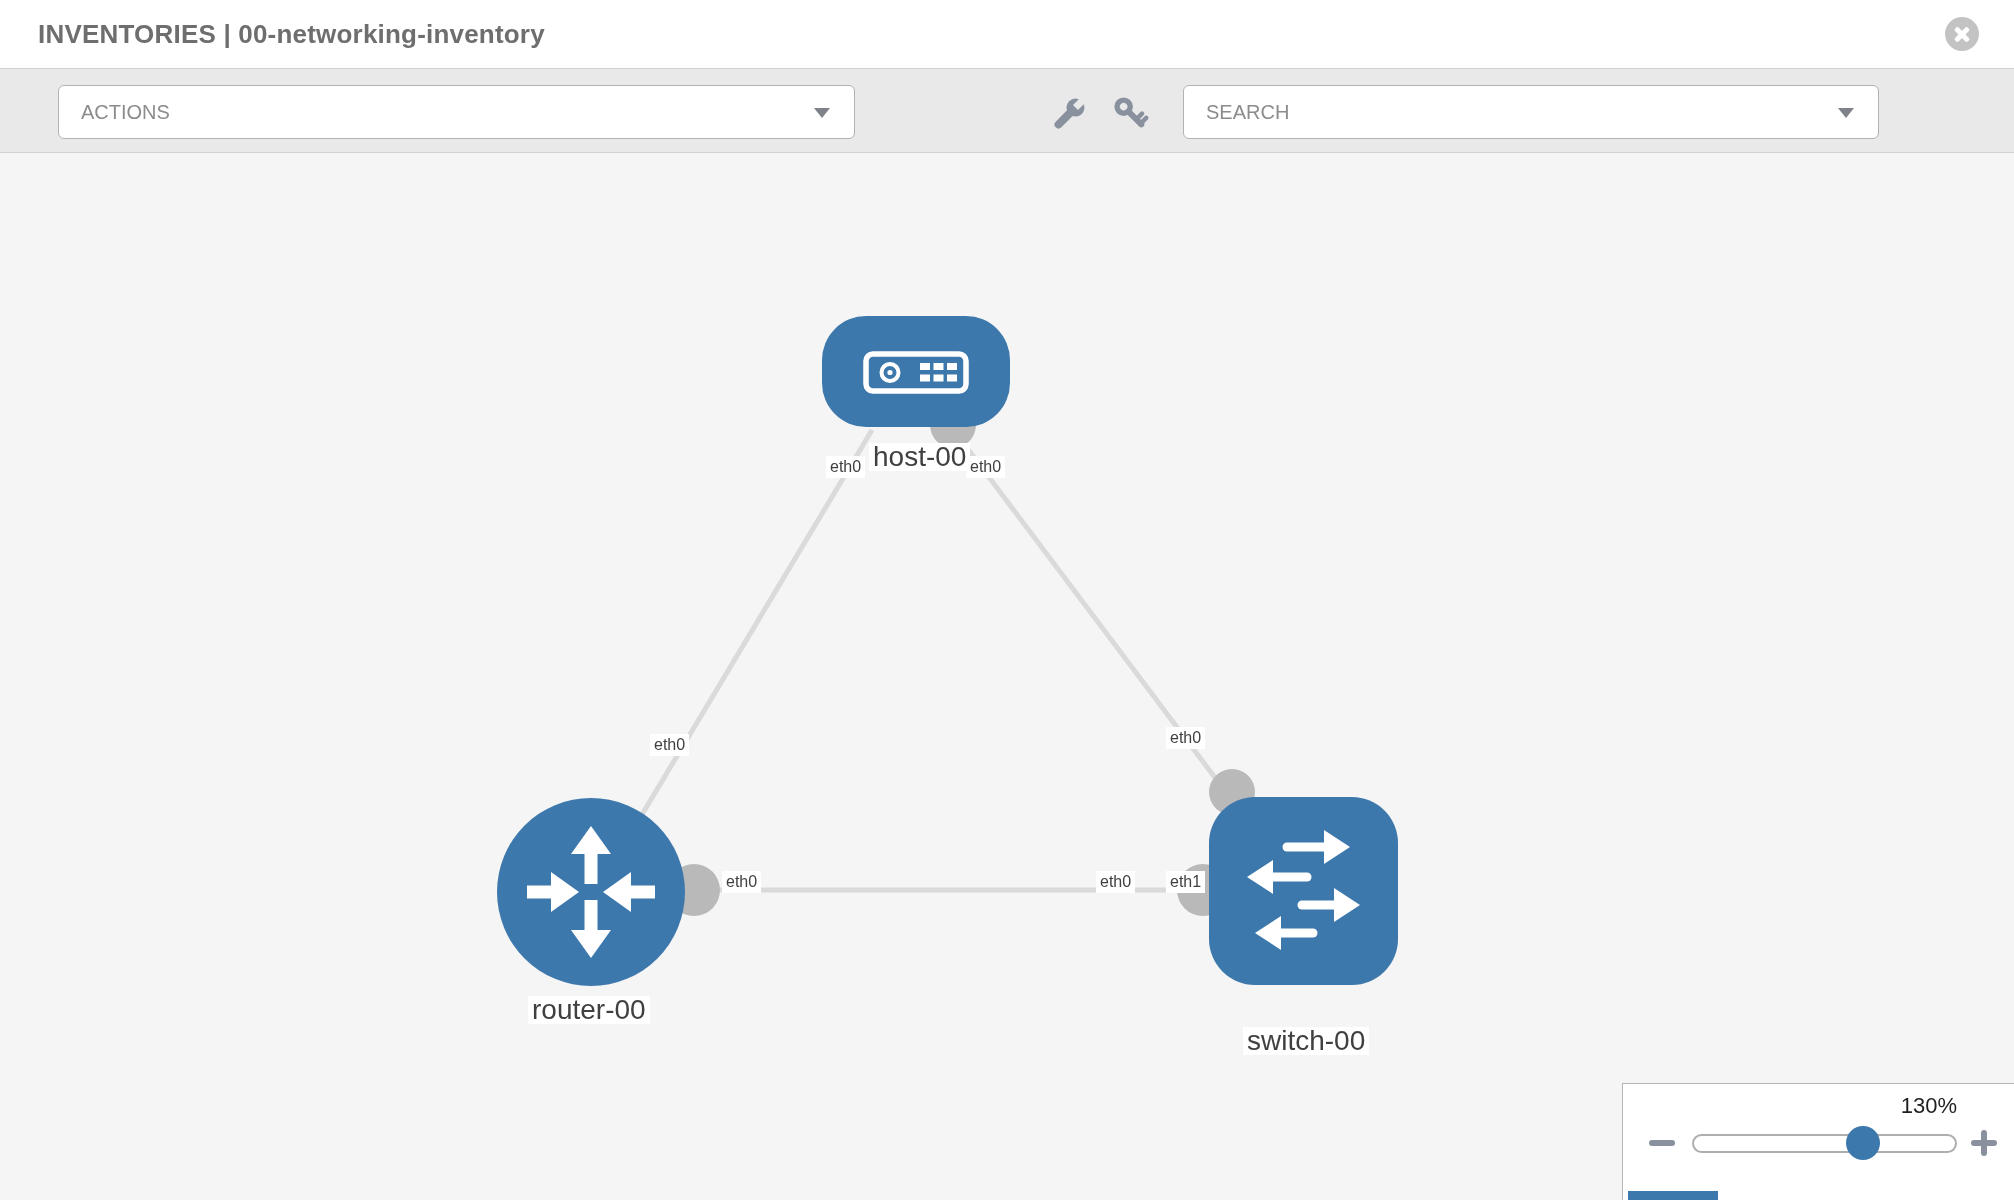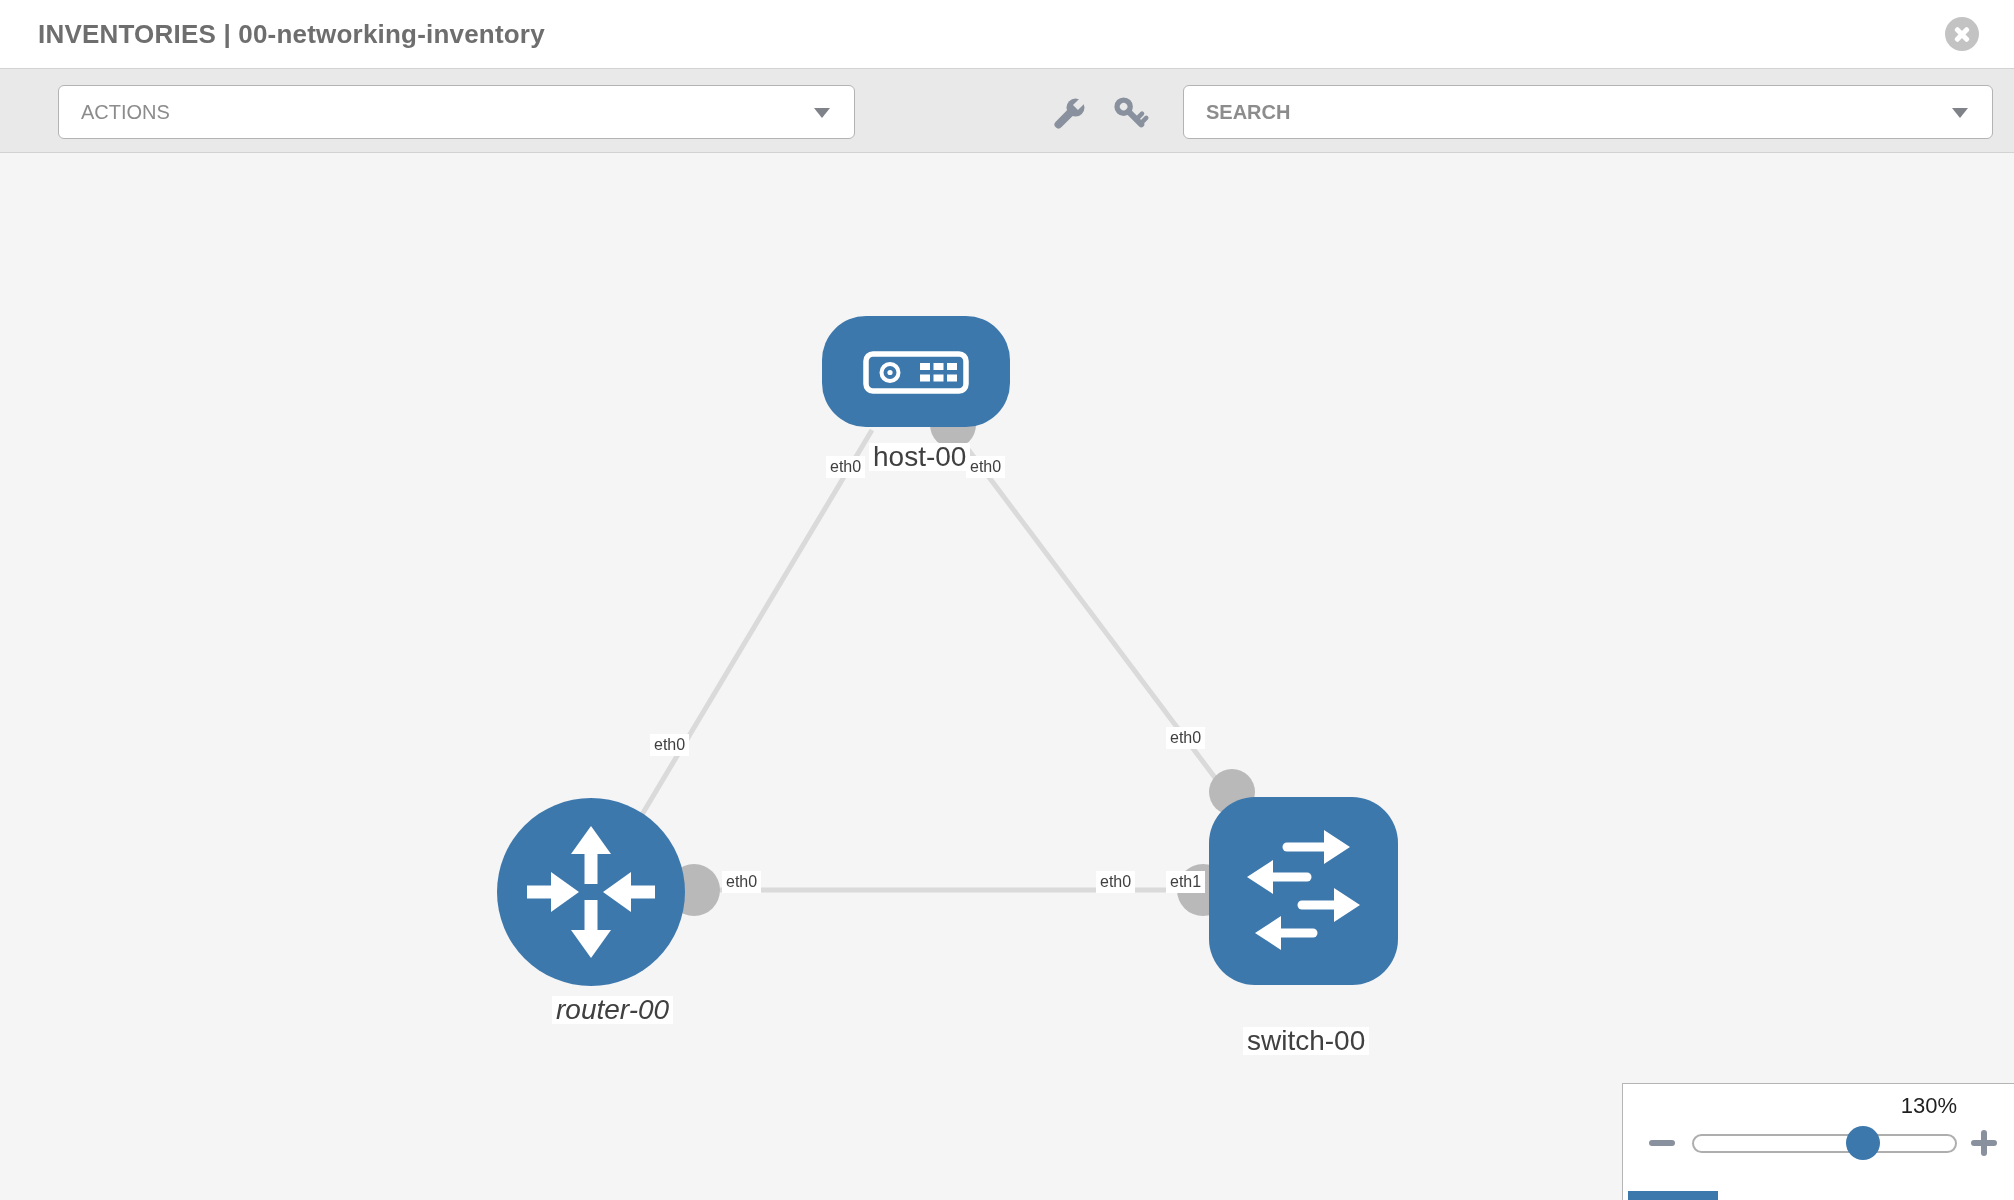--- a/index.html
+++ b/index.html
@@ -84,21 +84,21 @@
 
     <svg class="tool-icon" style="left:1112px;" width="40" height="60" viewBox="0 0 40 60">
       <g transform="translate(18,32) rotate(-45)" stroke="#8a919e" fill="none" stroke-linecap="round">
         <circle cx="0" cy="-9" r="6.5" stroke-width="5.5"></circle>
         <line x1="0" y1="-2" x2="0" y2="16" stroke-width="6"></line>
         <line x1="1" y1="9" x2="8" y2="9" stroke-width="4.5"></line>
         <line x1="1" y1="15" x2="8" y2="15" stroke-width="4.5"></line>
       </g>
     </svg>
 
-    <div class="select-shell" style="left:1183px;width:810px;font-weight:bold;">
+    <div class="select-shell" style="left:1183px;width:696px;">
       <div class="select-label">SEARCH</div>
       <div class="caret"></div>
     </div>
   </div>
 
   <div class="canvas">
     <svg class="topo-svg" width="2014" height="1047" viewBox="0 153 2014 1047">
 
       <g stroke="#dadada" stroke-width="5">
         <line x1="872" y1="430" x2="628" y2="838"></line>
@@ -164,21 +164,21 @@
   <div class="chip node-label" style="left:869px;top:443px;">host-00</div>
   <div class="chip if-label" style="left:966px;top:456px;">eth0</div>
 
   <div class="chip if-label" style="left:650px;top:734px;">eth0</div>
   <div class="chip if-label" style="left:1166px;top:727px;">eth0</div>
 
   <div class="chip if-label" style="left:722px;top:871px;">eth0</div>
   <div class="chip if-label" style="left:1096px;top:871px;">eth0</div>
   <div class="chip if-label" style="left:1166px;top:871px;">eth1</div>
 
-  <div class="chip node-label" style="left:552px;top:996px;font-style:italic;">router-00</div>
+  <div class="chip node-label" style="left:528px;top:996px;">router-00</div>
   <div class="chip node-label" style="left:1243px;top:998px;margin-top:29px;">switch-00</div>
 
   <div class="zoom-panel"></div>
   <div class="zoom-level">130%</div>
   <div class="zoom-minus"></div>
   <div class="zoom-track"></div>
   <div class="zoom-thumb"></div>
   <div class="zoom-plus">
     <div class="pbar-h"></div>
     <div class="pbar-v"></div>

